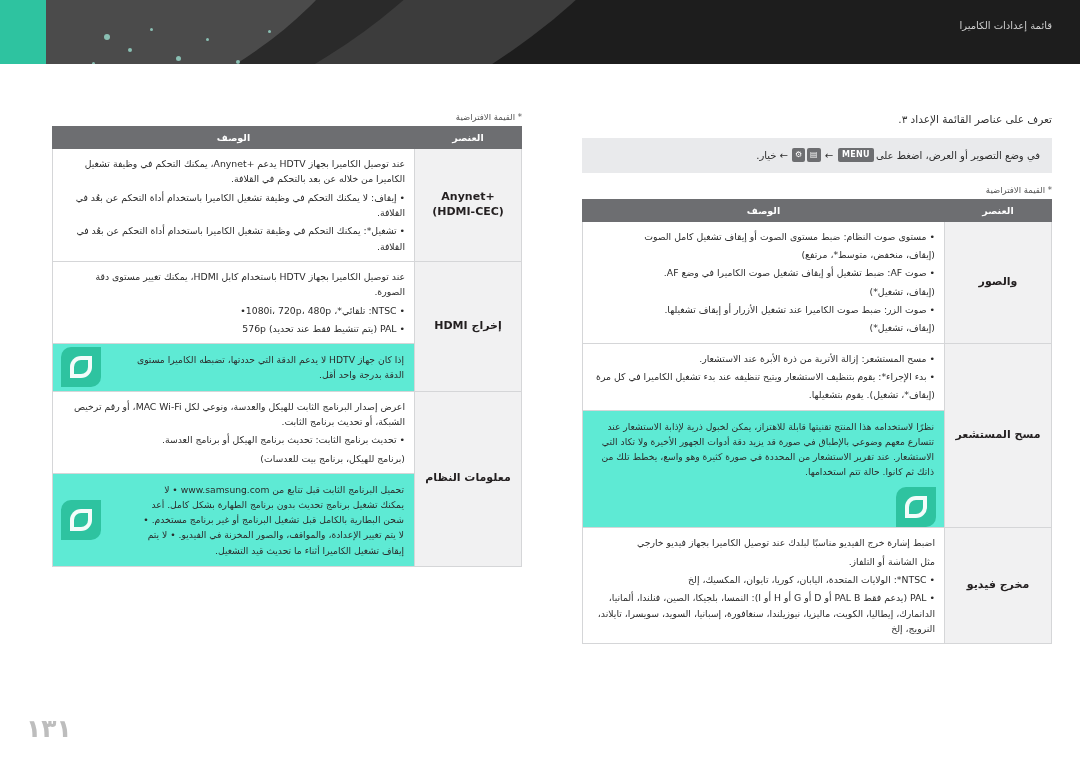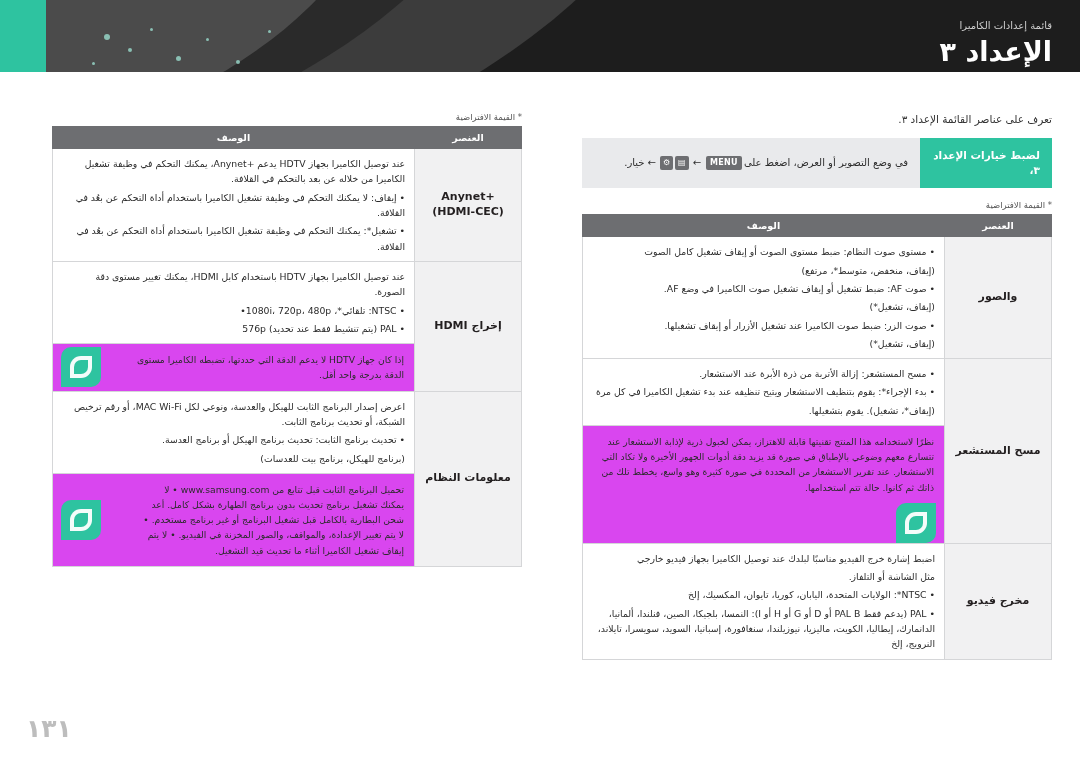--- a/index.html
+++ b/index.html
@@ -6,21 +6,21 @@
   body{
     width:1080px;height:765px;
     background:#ffffff;
     font-family:"DejaVu Sans","Liberation Sans",sans-serif;
     color:#231f20;
     overflow:hidden;
     position:relative;
   }
   
   .banner{
-    position:absolute;left:0;top:0;width:1080px;height:72px;
+    position:absolute;left:0;top:0;width:1080px;height:64px;
     background:#1d1d1d;
     overflow:hidden;
   }
   .banner .swoosh1{
     position:absolute;left:-60px;top:-140px;width:760px;height:330px;
     background:#3c3c3c;
     border-radius:0 0 100% 0;
     transform:rotate(-9deg);
   }
   .banner .swoosh2{
@@ -116,21 +116,21 @@
   }
   table.spec td.desc{
     font-size:9.3px;padding:7px 9px;border:1px solid #d5d6d8;vertical-align:top;
     line-height:1.65;color:#2b2b2b;background:#fff;
   }
   table.spec td.desc p{margin:0 0 3px 0;}
   table.spec td.desc p:last-child{margin-bottom:0;}
 
   
   .tipband{
-    display:flex;align-items:stretch;background:#d946ef;margin:0;border:1px solid #d5d6d8;
+    display:flex;align-items:stretch;background:#5eead4;margin:0;border:1px solid #d5d6d8;
   }
   .tipband .txt{
     flex:1;font-size:9.2px;padding:8px 10px;line-height:1.65;color:#2b2b2b;
   }
   .tipband .leafbox{
     width:56px;display:flex;align-items:center;justify-content:center;
   }
   .leaf{
     width:40px;height:40px;background:#2ec3a0;border-radius:10px 0 10px 0;
     position:relative;
@@ -154,31 +154,29 @@
   <div class="greenblock"></div>
   <div class="dot d1"></div>
   <div class="dot d2"></div>
   <div class="dot d3"></div>
   <div class="dot d4"></div>
   <div class="dot d5"></div>
   <div class="dot d6"></div>
   <div class="dot d7"></div>
   <div class="dot d8"></div>
   <div class="crumb">قائمة إعدادات الكاميرا</div>
-  <div class="chapter">الإعداد ٣</div>
 </div>
 
 <div class="pagenum">١٣١</div>
 
 <div class="col col-right">
 
   <p class="lead">تعرف على عناصر القائمة الإعداد ٣.</p>
 
   <div class="menupath">
-    <div class="tag">لضبط خيارات الإعداد ٣،</div>
     <div class="body">
       <span>في وضع التصوير أو العرض، اضغط على</span>
       <span class="kbd">MENU</span>
       <span class="arrowl">←</span>
       <span class="kbd-sq">▤</span>
       <span class="kbd-sq">⚙</span>
       <span class="arrowl">←</span>
       <span>خيار.</span>
     </div>
   </div>

